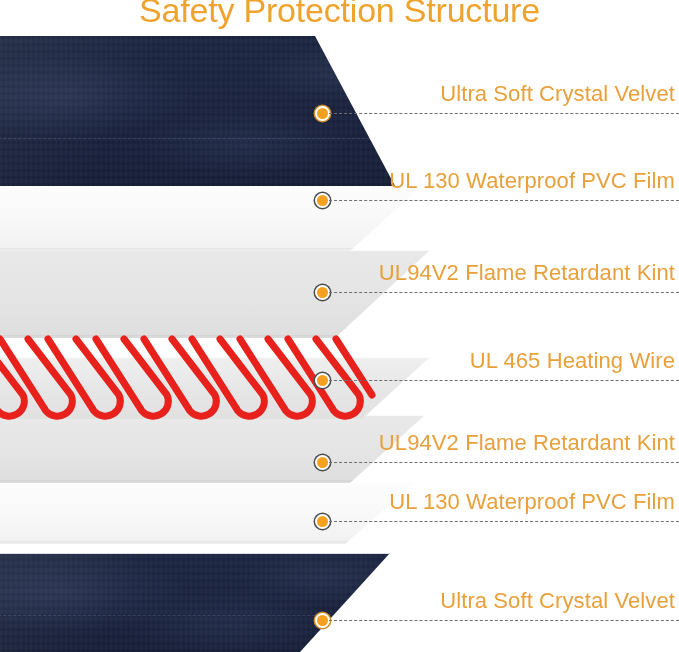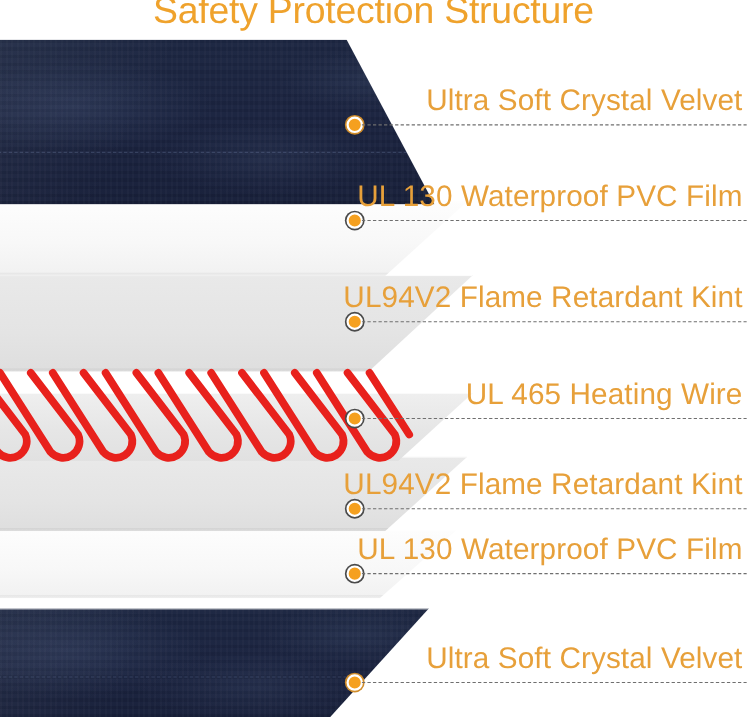--- a/index.html
+++ b/index.html
@@ -127,21 +127,21 @@
     position: absolute;
     left: 14px;
     top: 0;
     height: 0;
     border-top: 1.4px dashed #6f6f6f;
   }
   .callout-label {
     position: absolute;
     bottom: 6px;
     right: 0;
-    font-size: 27px;
+    font-size: 22px;
     color: #e7a03a;
     white-space: nowrap;
     letter-spacing: 0.1px;
     margin-top: 40px;
   }
 </style>
 </head>
 <body>
 
 <div id="stage">

